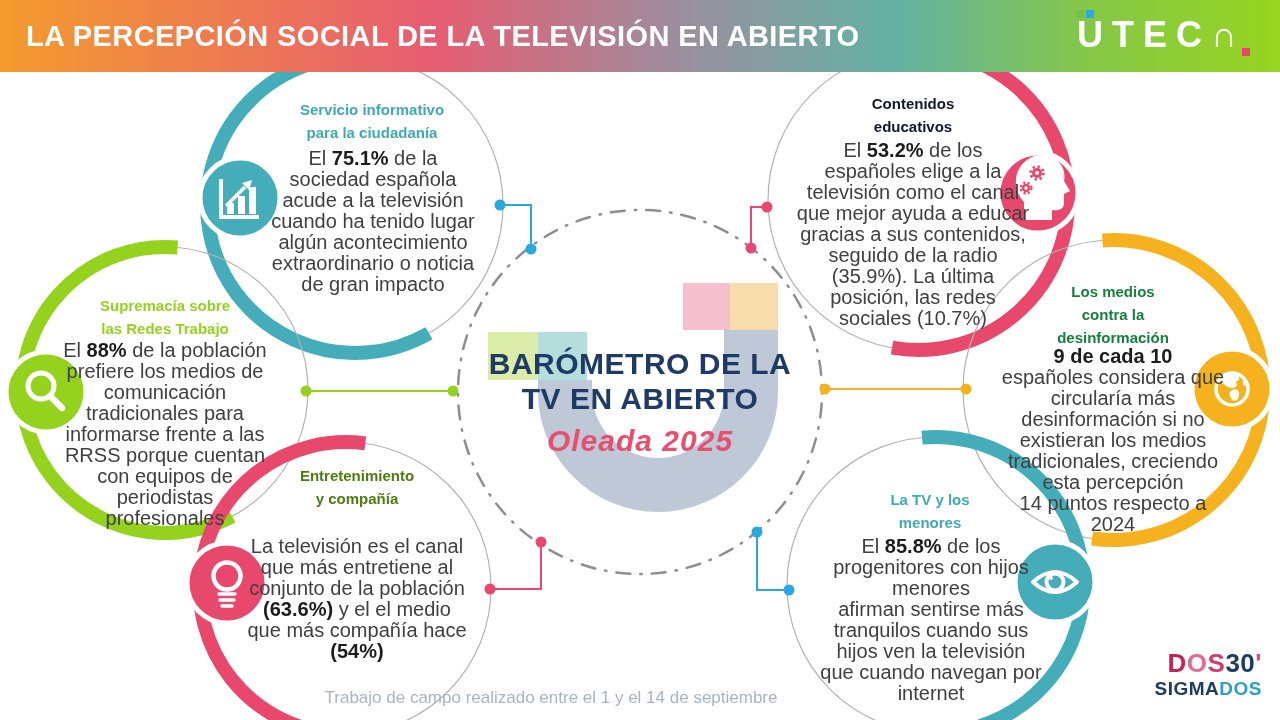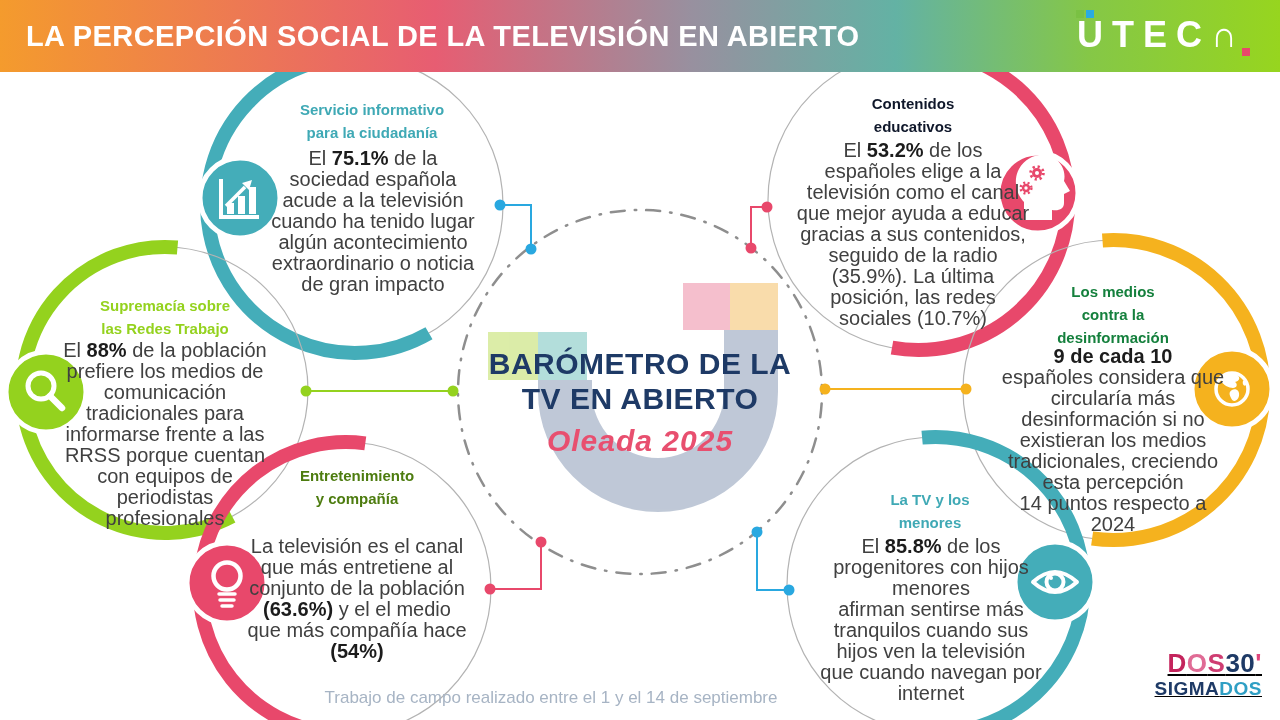--- a/index.html
+++ b/index.html
@@ -49,21 +49,21 @@
   #sec6-body{left:818px;top:536px;width:226px;}
 
   .center-title{left:450px;top:346px;width:380px;font-size:30px;line-height:35px;
     font-weight:800;letter-spacing:.5px;color:var(--navy);white-space:pre-line;}
   .center-sub{left:450px;top:424px;width:380px;font-size:30px;font-weight:800;
     font-style:italic;color:#e84f6f;letter-spacing:1px;}
 
   .footer-note{left:0;top:688px;width:1102px;font-size:17px;color:#a7b4c4;}
 
   
-  .logos{position:absolute;right:18px;top:650px;z-index:5;text-align:right;line-height:26px;text-decoration:underline;}
+  .logos{position:absolute;right:18px;top:650px;z-index:5;text-align:right;line-height:26px;}
   .dos30{font-size:26px;font-weight:800;letter-spacing:.5px;}
   .dos30 .d{color:#c4245c;} .dos30 .o{color:#e06b95;} .dos30 .s{color:#cf3d72;}
   .dos30 .t{color:var(--navy);} .dos30 .ap{color:#e0457b;}
   .sigmados{font-size:19px;font-weight:800;letter-spacing:.5px;}
   .sigmados .sigma{color:var(--navy);} .sigmados .dos{color:#2f9fc4;}
 </style>
 </head>
 <body>
 
 <svg class="stage" viewBox="0 0 1280 720" xmlns="http://www.w3.org/2000/svg">

